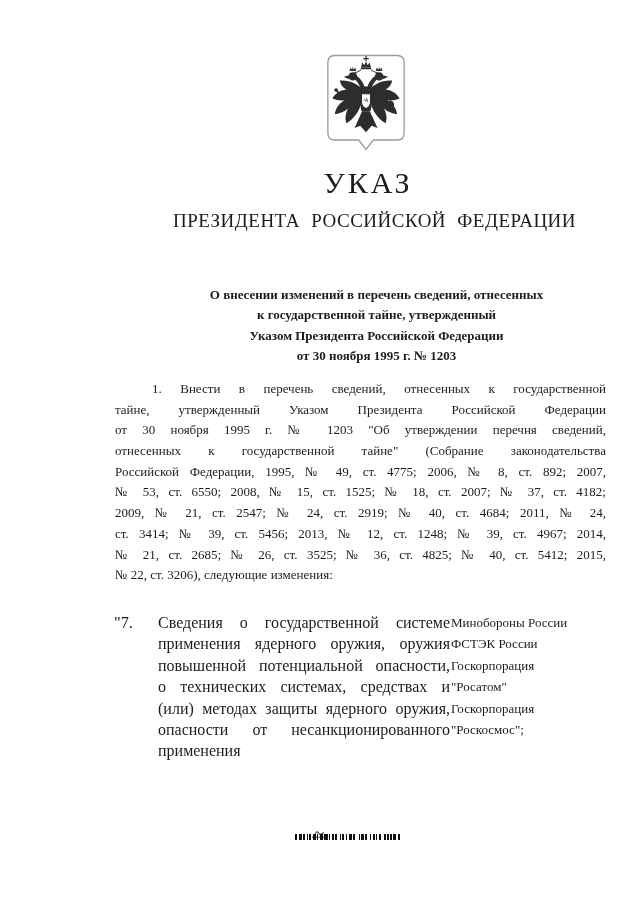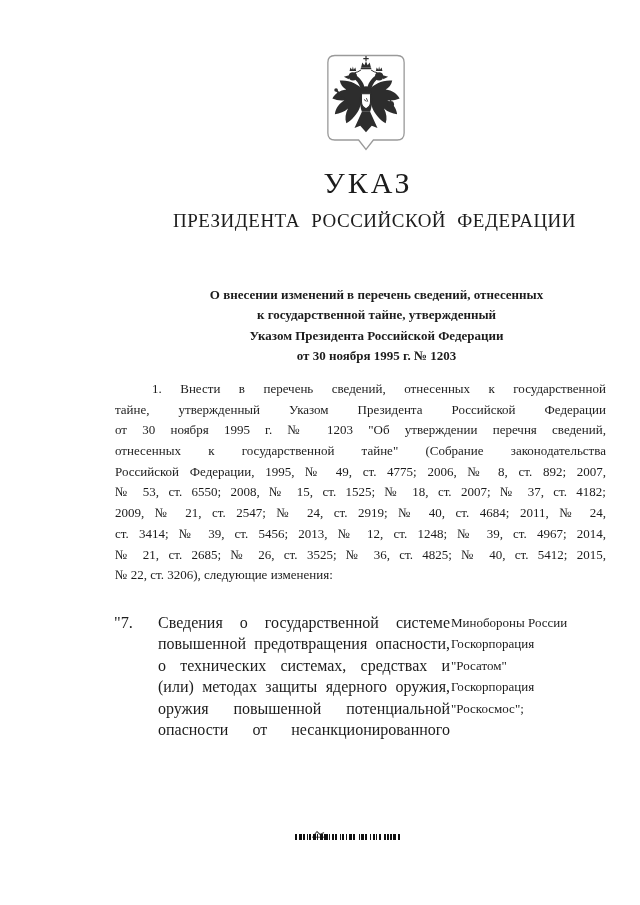--- a/index.html
+++ b/index.html
@@ -117,30 +117,32 @@
       <div class="bline">ст. 3414; № 39, ст. 5456; 2013, № 12, ст. 1248; № 39, ст. 4967; 2014,</div>
       <div class="bline">№ 21, ст. 2685; № 26, ст. 3525; № 36, ст. 4825; № 40, ст. 5412; 2015,</div>
       <div class="bline ns">№ 22, ст. 3206), следующие изменения:</div>
     </div>
 
   <div class="item-num">"7.</div>
 
   <div class="item-left">
 
   <div class="iline">Сведения о государственной системе</div>
-      <div class="iline">повышенной предотвращения опасности,</div>
+      <div class="iline">применения ядерного оружия, оружия</div>
+      <div class="iline">повышенной потенциальной опасности,</div>
       <div class="iline">о технических системах, средствах и</div>
       <div class="iline">(или) методах защиты ядерного оружия,</div>
-      <div class="iline">оружия повышенной потенциальной</div>
       <div class="iline">опасности от несанкционированного</div>
+      <div class="iline ns">применения</div>
     </div>
 
   <div class="item-right">
 
   <div class="aline">Минобороны России</div>
+      <div class="aline">ФСТЭК России</div>
       <div class="aline">Госкорпорация</div>
       <div class="aline">"Росатом"</div>
       <div class="aline">Госкорпорация</div>
       <div class="aline">"Роскосмос";</div>
     </div>
 
   <div class="barcode">
     <div class="bc-mark">
       <svg width="16" height="8" viewBox="0 0 16 8" xmlns="http://www.w3.org/2000/svg">
         <path d="M2,6.5 L6,1.5 L9,4.5 L13,2.5" stroke="#4a4a4a" stroke-width="1.1" fill="none"></path>

